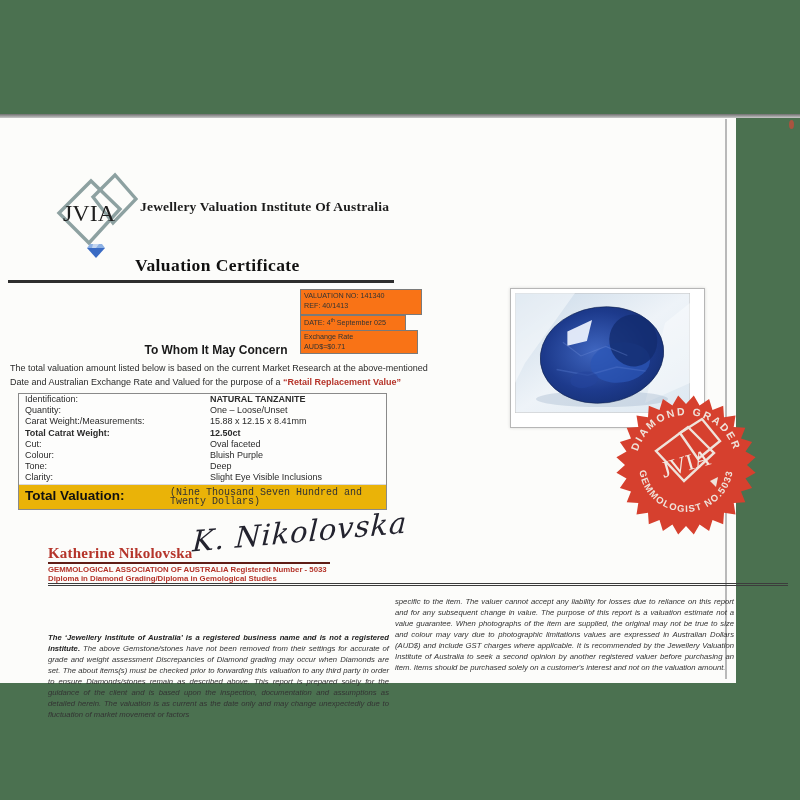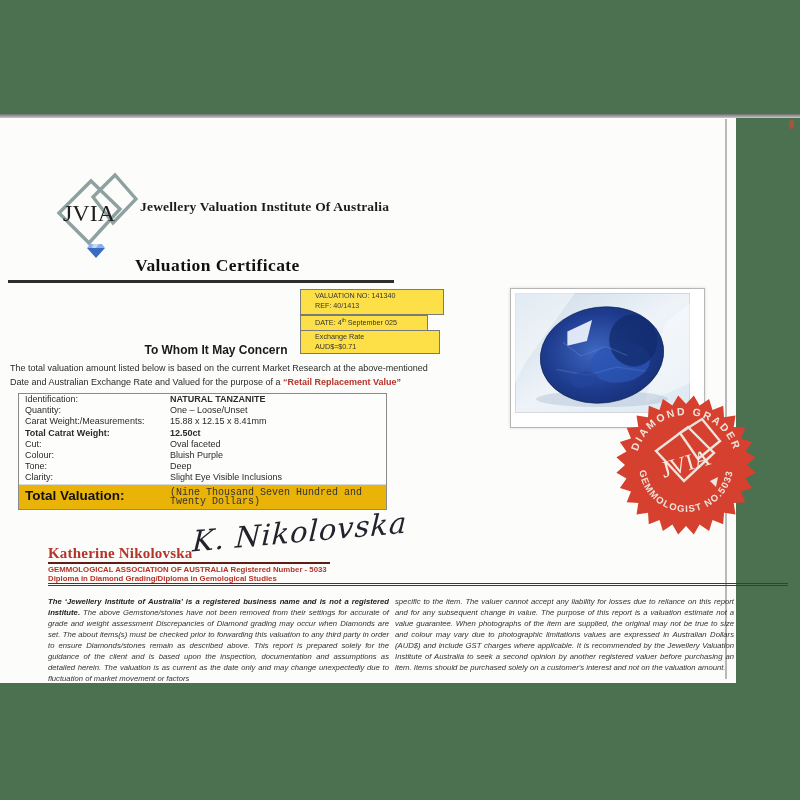--- a/index.html
+++ b/index.html
@@ -10,36 +10,36 @@
   .paper-rightedge{position:absolute;right:9px;top:2px;width:2px;height:560px;background:#b9b9b9;}
   .red-mark{position:absolute;left:789px;top:3px;width:5px;height:9px;border-radius:50%;background:#a9543f;}
   .abs{position:absolute;}
   
   .org-name{left:140px;top:82px;font-family:"Liberation Serif",serif;font-weight:bold;
     font-size:13.5px;color:#1c1c1c;letter-spacing:.2px;}
   .title{left:135px;top:138px;font-family:"Liberation Serif",serif;font-weight:bold;
     font-size:17.5px;color:#111;letter-spacing:.4px;}
   .title-rule{left:8px;top:163px;width:386px;height:2.6px;background:#2e2e2e;}
   
-  .mbox{border:1px solid #7a7a7a;background:#fde047;font-size:7.2px;line-height:1.45;
-    color:#333;padding:1px 14px;}
+  .mbox{border:1px solid #7a7a7a;background:#f97316;font-size:7.2px;line-height:1.45;
+    color:#333;padding:1px 3px;}
   .mbox sup{font-size:5px;}
   .box1{left:300px;top:172px;width:114px;height:22px;}
   .box2{left:300px;top:198px;width:98px;height:12px;}
   .box3{left:300px;top:213px;width:110px;height:20px;}
   
   .salutation{left:10px;top:226px;width:412px;text-align:center;font-weight:bold;
     font-size:12px;color:#1a1a1a;}
   .intro{left:10px;top:245px;width:424px;font-size:9px;line-height:13.5px;color:#2b2b2b;}
   .intro .hl{font-weight:bold;}
   
   .dtable{left:18px;top:276px;width:367px;border:1.5px solid #8a8a8a;background:#fdfdfc;}
   .trow{display:flex;font-size:9px;line-height:11.2px;color:#2b2b2b;padding-left:6px;}
   .tlabel{width:145px;flex:0 0 145px;}
-  .tvalue{flex:1;}
+  .tvalue{flex:1;margin-left:40px;}
   .b{font-weight:bold;}
   .trow-total{display:flex;background:#eab308;padding:3px 0 3px 6px;border-top:1px solid #d7d9e0;}
   .total-label{width:145px;flex:0 0 145px;font-weight:bold;font-size:13.5px;color:#111;}
   .total-val{flex:1;}
   .total-amount{font-weight:bold;font-size:13.5px;color:#111;line-height:14px;}
   .total-words{font-size:10px;color:#333;line-height:9px;font-family:Liberation Mono, monospace;}
   
   .photo{left:510px;top:171px;width:185px;height:130px;background:#fff;
     border:1px solid #b6b6b6;box-shadow:0 0 3px rgba(0,0,0,.15);padding:4px;}
   .photo svg{display:block;}
@@ -51,21 +51,21 @@
   .sig-underline{left:48px;top:445px;width:282px;height:1.8px;background:#5f1d16;}
   .sig-name{left:48px;top:428px;font-family:"Liberation Serif",serif;font-weight:bold;
     font-size:15px;color:#b5342a;letter-spacing:.2px;}
   .sig-line2{left:48px;top:448px;font-size:7.8px;font-weight:bold;color:#b5342a;}
   .sig-line3{left:48px;top:457px;font-size:7.8px;font-weight:bold;color:#b5342a;}
   .divider{left:48px;top:466px;width:740px;height:1px;
     border-top:1.4px solid #3c3c3c;border-bottom:1.4px solid #3c3c3c;}
   
   .fp{top:479px;font-size:7.7px;font-style:italic;line-height:11px;color:#333;
     text-align:justify;}
-  .fp-left{left:48px;width:341px;}
+  .fp-left{left:48px;width:341px;margin-top:36px;}
   .fp-right{left:395px;width:339px;}
   .fpb{font-weight:bold;color:#222;}
 </style>
 </head>
 <body>
 
 <div class="paper">
   <div class="paper-topedge"></div>
   <div class="paper-rightedge"></div>
   <div class="red-mark"></div>

